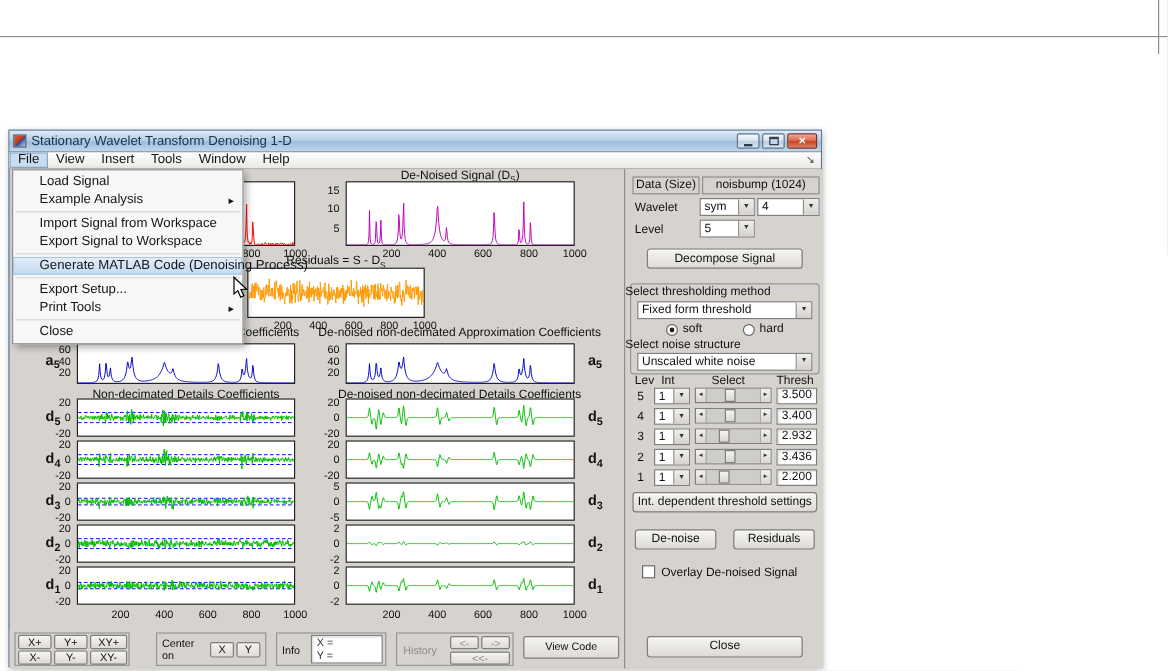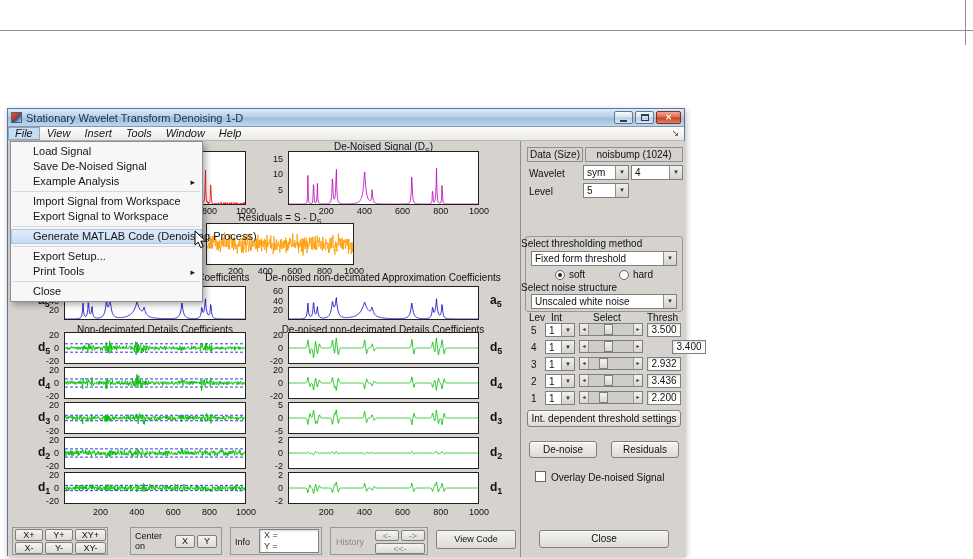--- a/index.html
+++ b/index.html
@@ -13,21 +13,21 @@
 .titlebar{position:absolute;left:0;top:0;right:0;height:18px;background:linear-gradient(#dcebf9,#b8cfe8 45%,#9fbddc 55%,#c2d6ec);border-bottom:1px solid #7e97b2;display:flex;align-items:center;}
 .app-icon{width:11px;height:11px;margin:0 4px 0 3px;border:1px solid #55606b;background:linear-gradient(135deg,#e05a2b 0%,#c23a1a 45%,#2b4f9e 55%,#cfd8e8 100%);}
 .title{font-size:11px;color:#17324e;flex:1;white-space:nowrap;overflow:hidden;}
 .winbtns{display:flex;gap:2px;margin-right:3px;}
 .wbtn{position:relative;width:19px;height:13px;border:1px solid #62788e;border-radius:2px;background:linear-gradient(#f7fafd,#d7e3f0 45%,#bccfe2 55%,#dae6f2);display:flex;align-items:center;justify-content:center;}
 .wbtn.close{width:25px;background:linear-gradient(#f2a694,#e06a50 45%,#c94325 55%,#e08267);border-color:#7e3222;color:#fff;font-size:8px;font-weight:bold;}
 .glyph-min{width:7px;height:2px;background:#2a3d52;margin-top:7px;}
 .glyph-max{width:8px;height:7px;border:1px solid #2a3d52;border-top-width:2px;}
 
 .menubar{position:absolute;left:0;top:18px;right:0;height:14px;background:linear-gradient(#fdfdfd,#ebe9e6);border-bottom:1px solid #b9b6b2;display:flex;font-size:11px;}
-.menu-item{padding:0 7px;line-height:13px;color:#141414;font-style:italic;}
+.menu-item{padding:0 7px;line-height:13px;color:#141414;}
 .menu-item.open{background:#c9ddf0;box-shadow:inset 0 0 0 1px #89a8c8;}
 .dock-arrow{margin-left:auto;padding:0 5px;font-size:9px;line-height:13px;color:#444;}
 
 #dyn{position:absolute;left:0;top:0;width:512px;height:448px;}
 .plot{position:absolute;background:#fff;border:1px solid #222;}
 .plot svg{display:block;}
 .tick{position:absolute;font-size:9px;color:#111;white-space:nowrap;}
 .tick.r{text-align:right;}
 .phead{position:absolute;font-size:10px;color:#111;white-space:nowrap;transform:translateX(-50%);}
 .sb{font-size:7px;vertical-align:-3px;}
@@ -288,20 +288,21 @@
       <span class="cv">4</span>
       <span class="ca">▼</span>
     </div>
 
     <span class="plabel" style="left:8px;top:45px">Level</span>
     <div class="combo" style="left:62px;top:42px;width:46px;height:15px">
       <span class="cv">5</span>
       <span class="ca">▼</span>
     </div>
 
+    <div class="btn" style="left:18px;top:66px;width:130px;height:17px;line-height:15px">Decompose Signal</div>
 
     <div class="gframe" style="left:4px;top:95px;width:158px;height:76px"></div>
     <div class="glabel" style="top:97px">Select thresholding method</div>
     <div class="combo" style="left:10px;top:110px;width:146px;height:15px">
       <span class="cv">Fixed form threshold</span>
       <span class="ca">▼</span>
     </div>
     <div class="radio" style="left:34px;top:128px">
       <span class="rdot on"></span>
       <span>soft</span>
@@ -339,21 +340,21 @@
           <span class="cv">1</span>
           <span class="ca">▼</span>
         </div>
         <div class="slider" style="left: 58px; top: 199px; width: 64px;">
           <span class="sl-b l">◄</span>
           <span class="sl-t">
             <span class="sl-th" style="left: 15px;"></span>
           </span>
           <span class="sl-b r">►</span>
         </div>
-        <div class="sunken" style="left: 126px; top: 199px; width: 34px; height: 14px; line-height: 12px; text-align: center; margin-left: 25px;">3.400</div>
+        <div class="sunken" style="left: 126px; top: 199px; width: 34px; height: 14px; line-height: 12px; text-align: center;">3.400</div>
         <span class="plabel" style="left: 10px; top: 218px;">3</span>
         <div class="combo" style="left: 24px; top: 216px; width: 30px; height: 14px;">
           <span class="cv">1</span>
           <span class="ca">▼</span>
         </div>
         <div class="slider" style="left: 58px; top: 216px; width: 64px;">
           <span class="sl-b l">◄</span>
           <span class="sl-t">
             <span class="sl-th" style="left: 10px;"></span>
           </span>
@@ -423,21 +424,20 @@
       <span class="blabel disabled" style="left:5px;top:9px">History</span>
       <div class="bbtn disabled" style="left:44px;top:2px;width:24px;height:11px">&lt;-</div>
       <div class="bbtn disabled" style="left:70px;top:2px;width:24px;height:11px">-&gt;</div>
       <div class="bbtn disabled" style="left:44px;top:15px;width:50px;height:11px">&lt;&lt;-</div>
     </div>
     <div class="bbtn" style="left:428px;top:5px;width:80px;height:19px;line-height:17px">View Code</div>
   </div>
 
   <div class="file-menu" id="file-menu">
       <div class="fm-item">Load Signal</div>
-      <div class="fm-item">Save De-Noised Signal</div>
       <div class="fm-item">Example Analysis<span class="fm-arrow">▸</span></div>
       <div class="fm-sep"></div>
       <div class="fm-item">Import Signal from Workspace</div>
       <div class="fm-item">Export Signal to Workspace</div>
       <div class="fm-sep"></div>
       <div class="fm-item hl">Generate MATLAB Code (Denoising Process)</div>
       <div class="fm-sep"></div>
       <div class="fm-item">Export Setup...</div>
       <div class="fm-item">Print Tools<span class="fm-arrow">▸</span></div>
       <div class="fm-sep"></div>

